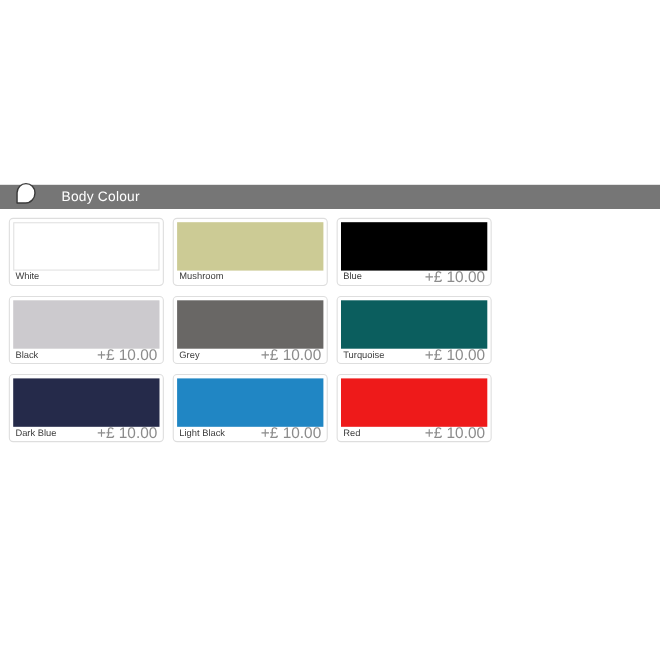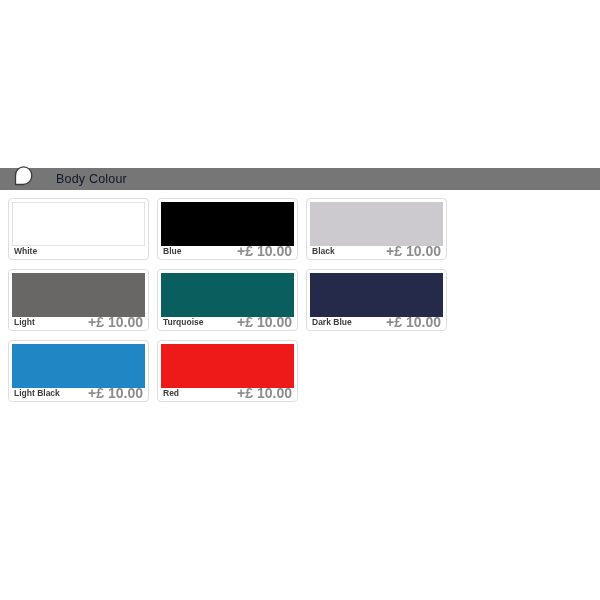--- a/index.html
+++ b/index.html
@@ -40,21 +40,21 @@
     position: absolute;
     left: 8px;
     top: -6px;
     width: 30px;
     height: 30px;
     display: block;
   }
 
   .section-title {
     margin-left: 56px;
-    color: #0f172a;
+    color: #ffffff;
     font-size: 12.5px;
     letter-spacing: 0.2px;
     line-height: 22px;
     white-space: nowrap;
     font-weight: normal;
   }
 
   
   .swatch-grid {
     position: absolute;
@@ -71,21 +71,20 @@
     margin-right: 8px;
     margin-bottom: 9px;
     background: #ffffff;
     border: 1px solid #dedede;
     border-radius: 4px;
     box-sizing: border-box;
     padding: 3px 3px 0 3px;
     position: relative;
     cursor: pointer;
     overflow: hidden;
-    font-weight: bold;
   }
 
   .swatch-color {
     width: 100%;
     height: 44px;
     box-sizing: border-box;
     display: block;
   }
 
   .swatch-color.bordered {
@@ -135,37 +134,44 @@
 
   <div class="swatch-grid">
       <div class="swatch-card">
         <div class="swatch-color bordered" style="background: rgb(255, 255, 255);"></div>
         <div class="swatch-meta">
           <span class="swatch-name">White</span>
           <span class="swatch-price"></span>
         </div>
       </div>
       <div class="swatch-card">
+        <div class="swatch-color" style="background: rgb(204, 203, 149);"></div>
+        <div class="swatch-meta">
+          <span class="swatch-name">Mushroom</span>
+          <span class="swatch-price"></span>
+        </div>
+      </div>
+      <div class="swatch-card">
         <div class="swatch-color" style="background: rgb(0, 0, 0);"></div>
         <div class="swatch-meta">
           <span class="swatch-name">Blue</span>
           <span class="swatch-price">+£ 10.00</span>
         </div>
       </div>
       <div class="swatch-card">
         <div class="swatch-color" style="background: rgb(204, 202, 206);"></div>
         <div class="swatch-meta">
           <span class="swatch-name">Black</span>
           <span class="swatch-price">+£ 10.00</span>
         </div>
       </div>
       <div class="swatch-card">
         <div class="swatch-color" style="background: rgb(105, 103, 101);"></div>
         <div class="swatch-meta">
-          <span class="swatch-name">Light</span>
+          <span class="swatch-name">Grey</span>
           <span class="swatch-price">+£ 10.00</span>
         </div>
       </div>
       <div class="swatch-card">
         <div class="swatch-color" style="background: rgb(11, 94, 94);"></div>
         <div class="swatch-meta">
           <span class="swatch-name">Turquoise</span>
           <span class="swatch-price">+£ 10.00</span>
         </div>
       </div>

